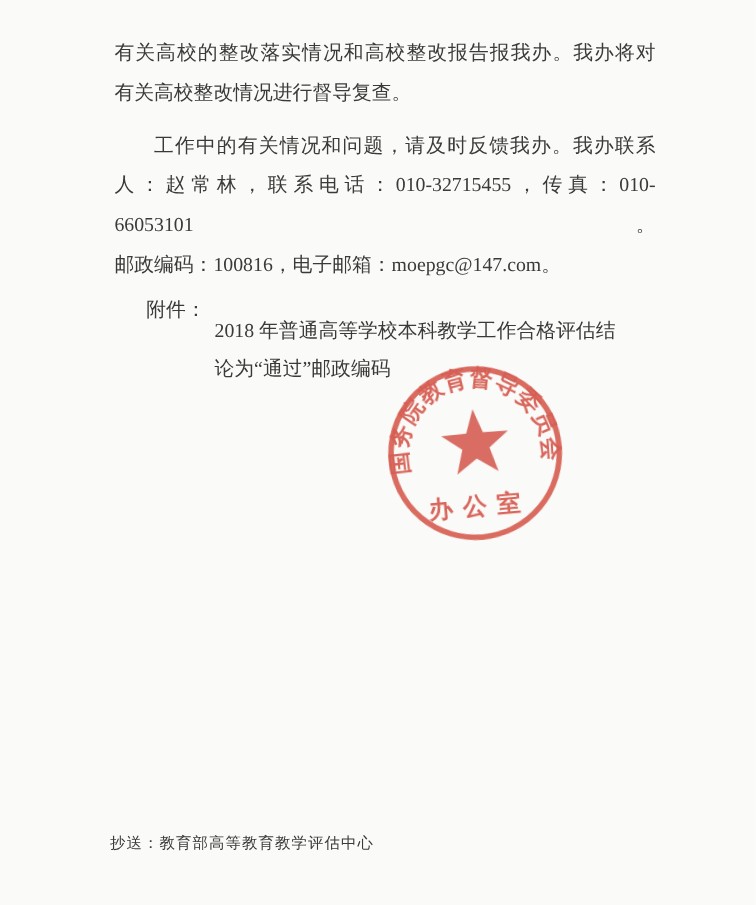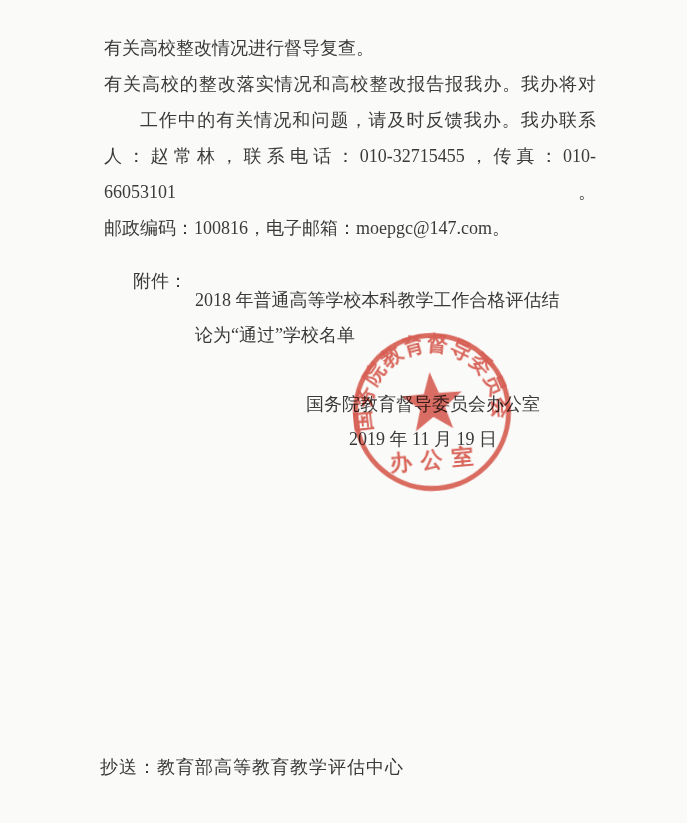--- a/index.html
+++ b/index.html
@@ -10,67 +10,63 @@
     font-family:"Liberation Serif","DejaVu Serif",serif;
     color:#3a3a3a;
     overflow:hidden;
   }
   .body-text{
     position:absolute;left:104px;top:30px;width:492px;
     font-size:18px;line-height:36px;
   }
   .line{text-align:left;}
   .line.full{text-align:justify;text-align-last:justify;}
-  .line.indent2{text-indent:36px;}
+  .line.indent2{text-indent:36px;margin-top:12px;}
   .attachment{
     position:absolute;left:133px;top:264px;
     display:flex;font-size:18px;line-height:35px;
   }
   .att-label{white-space:nowrap;margin-right:8px;}
   .att-content{width:380px;margin-top:19px;}
   .signature{
     position:absolute;left:288px;top:387px;width:270px;
     text-align:center;font-size:18px;line-height:35px;
   }
   .cc-line{
     position:absolute;left:100px;top:750px;
-    font-size:18px;line-height:35px;letter-spacing:1px;
+    font-size:14px;line-height:35px;letter-spacing:1px;
   }
   .seal{
     position:absolute;left:342px;top:322px;width:180px;height:180px;
     mix-blend-mode:multiply;opacity:0.88;
     pointer-events:none;
   }
   .seal text{font-family:"Liberation Serif","DejaVu Serif",serif;font-weight:bold;}
 </style>
 </head>
 <body>
 
 <div class="page">
 
   <div class="body-text">
+    <div class="line full">有关高校的整改落实情况和高校整改报告报我办。我办将对</div>
     <div class="line">有关高校整改情况进行督导复查。</div>
-    <div class="line full">有关高校的整改落实情况和高校整改报告报我办。我办将对</div>
     <div class="line full indent2">工作中的有关情况和问题，请及时反馈我办。我办联系</div>
     <div class="line full">人：赵常林，联系电话：010-32715455，传真：010-66053101。</div>
     <div class="line">邮政编码：100816，电子邮箱：moepgc@147.com。</div>
   </div>
 
   <div class="attachment">
     <div class="att-label">附件：</div>
     <div class="att-content">
       <div>2018 年普通高等学校本科教学工作合格评估结</div>
-      <div>论为“通过”学校名单</div>
+      <div>论为“通过”邮政编码</div>
     </div>
   </div>
 
-  <div class="signature">
-    <div>国务院教育督导委员会办公室</div>
-    <div>2019 年 11 月 19 日</div>
-  </div>
 
   <svg class="seal" viewBox="0 0 180 180" xmlns="http://www.w3.org/2000/svg">
     <defs>
       <path id="arcPath" d="M 28.3 96.5 A 62 62 0 1 1 151.7 96.5" fill="none"></path>
       <filter id="sblur" x="-10%" y="-10%" width="120%" height="120%">
         <feGaussianBlur stdDeviation="0.5"></feGaussianBlur>
       </filter>
     </defs>
     <g transform="rotate(-5 90 90)" filter="url(#sblur)">
       <circle cx="90" cy="90" r="76.5" fill="none" stroke="#d6493d" stroke-width="5" stroke-opacity="0.92"></circle>

